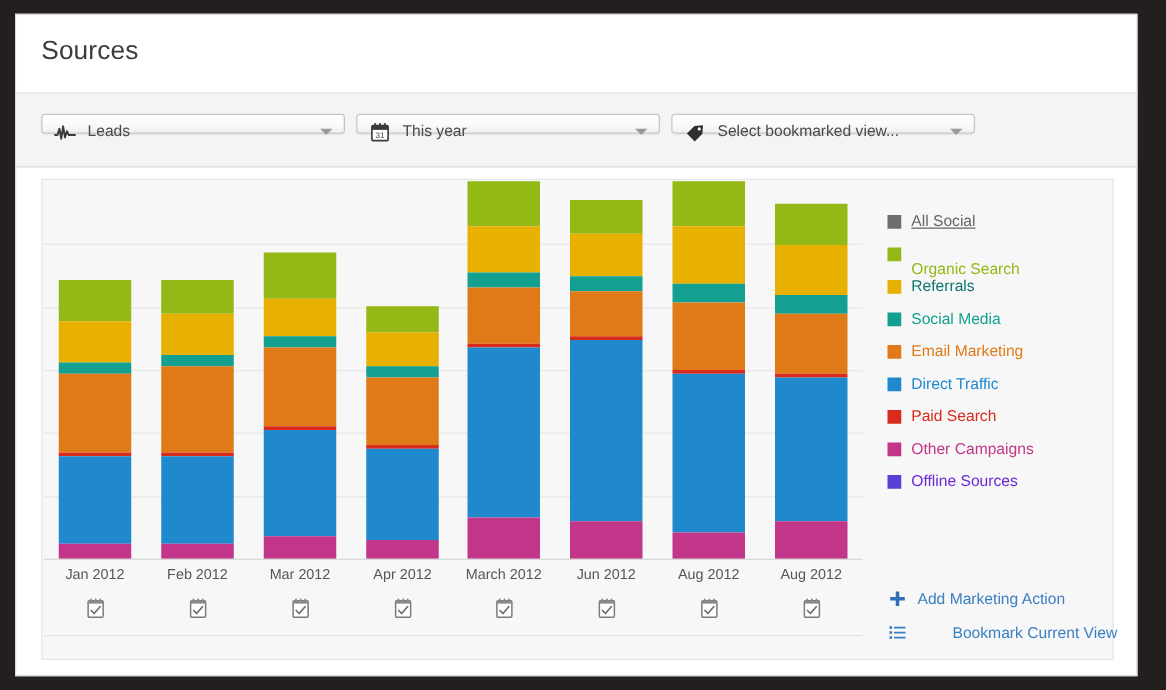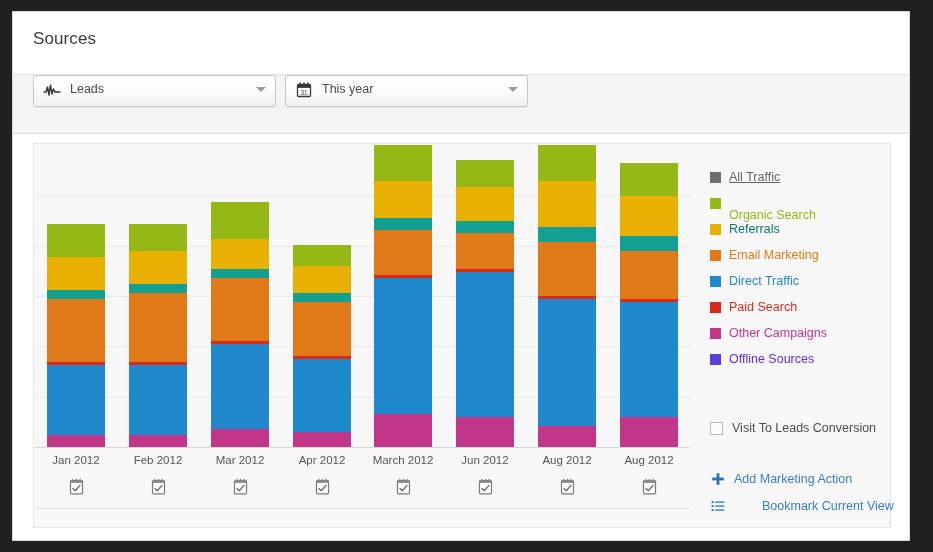--- a/index.html
+++ b/index.html
@@ -30,39 +30,39 @@
   
   #header {
     position: absolute;
     left: 0; top: 0;
     width: 898px; height: 62px;
     background: #ffffff;
   }
   #page-title {
     position: absolute;
     left: 20px; top: 17px;
-    font-size: 17px;
+    font-size: 21px;
     color: #3c3c3c;
     font-weight: normal;
     letter-spacing: .1px;
   }
 
   
   #toolbar {
     position: absolute;
     left: 0; top: 62px;
     width: 898px; height: 60px;
     background: #f4f4f4;
     border-top: 1px solid #e3e3e3;
     border-bottom: 1px solid #dcdcdc;
   }
   .dropdown {
     position: absolute;
-    top: 0;
-    height: 32px;
+    top: 16px;
+    height: 16px;
     background: linear-gradient(to bottom, #ffffff 0%, #fbfbfb 50%, #f0f0f0 100%);
     border: 1px solid #c6c6c6;
     border-radius: 3px;
     box-shadow: 0 1px 1px rgba(0,0,0,.06);
     cursor: pointer;
   }
   .dropdown .dd-label {
     position: absolute;
     left: 36px; top: 6px;
     font-size: 12.5px;
@@ -255,20 +255,30 @@
             <rect x="4.3" y="1.6" width="1.6" height="3" fill="#3a3a3a"></rect>
             <rect x="8.2" y="1.6" width="1.6" height="3" fill="#3a3a3a"></rect>
             <rect x="12.1" y="1.6" width="1.6" height="3" fill="#3a3a3a"></rect>
             <text x="9" y="13.6" font-size="6.4" font-family="Liberation Sans, sans-serif" fill="#3a3a3a" text-anchor="middle">31</text>
           </svg>
         </span>
         <span class="dd-label">This year</span>
         <span class="dd-caret"></span>
       </div>
 
+      <div class="dropdown" id="dd-bookmark">
+        <span class="dd-icon">
+          <svg width="18" height="18" viewBox="0 0 18 18">
+            <path d="M2.5 9.8 L8.6 3.7 L15.4 3.2 L14.9 10 L8.8 16.1 Z" fill="#2f2f2f"></path>
+            <circle cx="12.4" cy="6.1" r="1.25" fill="#ffffff"></circle>
+          </svg>
+        </span>
+        <span class="dd-label">Select bookmarked view...</span>
+        <span class="dd-caret"></span>
+      </div>
     </div>
 
     <div id="panel">
 
       <div id="plot">
         <div id="gridlines">
             <div class="gridline" style="top: 252px;"></div>
             <div class="gridline" style="top: 201px;"></div>
             <div class="gridline" style="top: 151px;"></div>
             <div class="gridline" style="top: 101px;"></div>
@@ -439,31 +449,35 @@
               <rect x="7.9" y="0.8" width="1.3" height="2.6" rx="0.5" fill="#8a8a8a"></rect>
               <rect x="11.5" y="0.8" width="1.3" height="2.6" rx="0.5" fill="#8a8a8a"></rect>
               <polyline points="5,10.4 7.3,12.8 12,7.4" fill="none" stroke="#6f6f6f" stroke-width="1.4" stroke-linecap="round" stroke-linejoin="round"></polyline>
             </svg>
           </div>
         </div>
 
       <div id="legend">
           <div class="legend-item all">
             <span class="swatch" style="background: rgb(110, 110, 110);"></span>
-            <span class="legend-text" style="color: rgb(102, 102, 102);">All Traffic</span>
+            <span class="legend-text" style="color: rgb(102, 102, 102);">All Social</span>
           </div>
           <div class="legend-item">
             <span class="swatch" style="background: rgb(148, 184, 21);"></span>
             <span class="legend-text" style="color: rgb(148, 184, 21); margin-top: 23px;">Organic Search</span>
           </div>
           <div class="legend-item">
             <span class="swatch" style="background: rgb(232, 176, 0);"></span>
             <span class="legend-text" style="color: #0f766e;">Referrals</span>
           </div>
           <div class="legend-item">
+            <span class="swatch" style="background: rgb(20, 160, 144);"></span>
+            <span class="legend-text" style="color: rgb(20, 160, 144);">Social Media</span>
+          </div>
+          <div class="legend-item">
             <span class="swatch" style="background: rgb(224, 122, 24);"></span>
             <span class="legend-text" style="color: rgb(224, 122, 24);">Email Marketing</span>
           </div>
           <div class="legend-item">
             <span class="swatch" style="background: rgb(32, 137, 206);"></span>
             <span class="legend-text" style="color: rgb(32, 137, 206);">Direct Traffic</span>
           </div>
           <div class="legend-item">
             <span class="swatch" style="background: rgb(217, 43, 28);"></span>
             <span class="legend-text" style="color: rgb(217, 43, 28);">Paid Search</span>
@@ -471,24 +485,20 @@
           <div class="legend-item">
             <span class="swatch" style="background: rgb(194, 54, 138);"></span>
             <span class="legend-text" style="color: rgb(194, 54, 138);">Other Campaigns</span>
           </div>
           <div class="legend-item">
             <span class="swatch" style="background: rgb(91, 63, 212);"></span>
             <span class="legend-text" style="color: #6d28d9;">Offline Sources</span>
           </div>
         </div>
 
-      <div id="conversion">
-        <span class="cb"></span>
-        <span class="cb-label">Visit To Leads Conversion</span>
-      </div>
 
       <div class="action" id="action-add">
         <span class="act-icon">
           <svg width="14" height="14" viewBox="0 0 14 14">
             <rect x="5.6" y="1.2" width="2.8" height="11.6" fill="#2f6fb5"></rect>
             <rect x="1.2" y="5.6" width="11.6" height="2.8" fill="#2f6fb5"></rect>
           </svg>
         </span>
         <span class="act-label">Add Marketing Action</span>
       </div>

